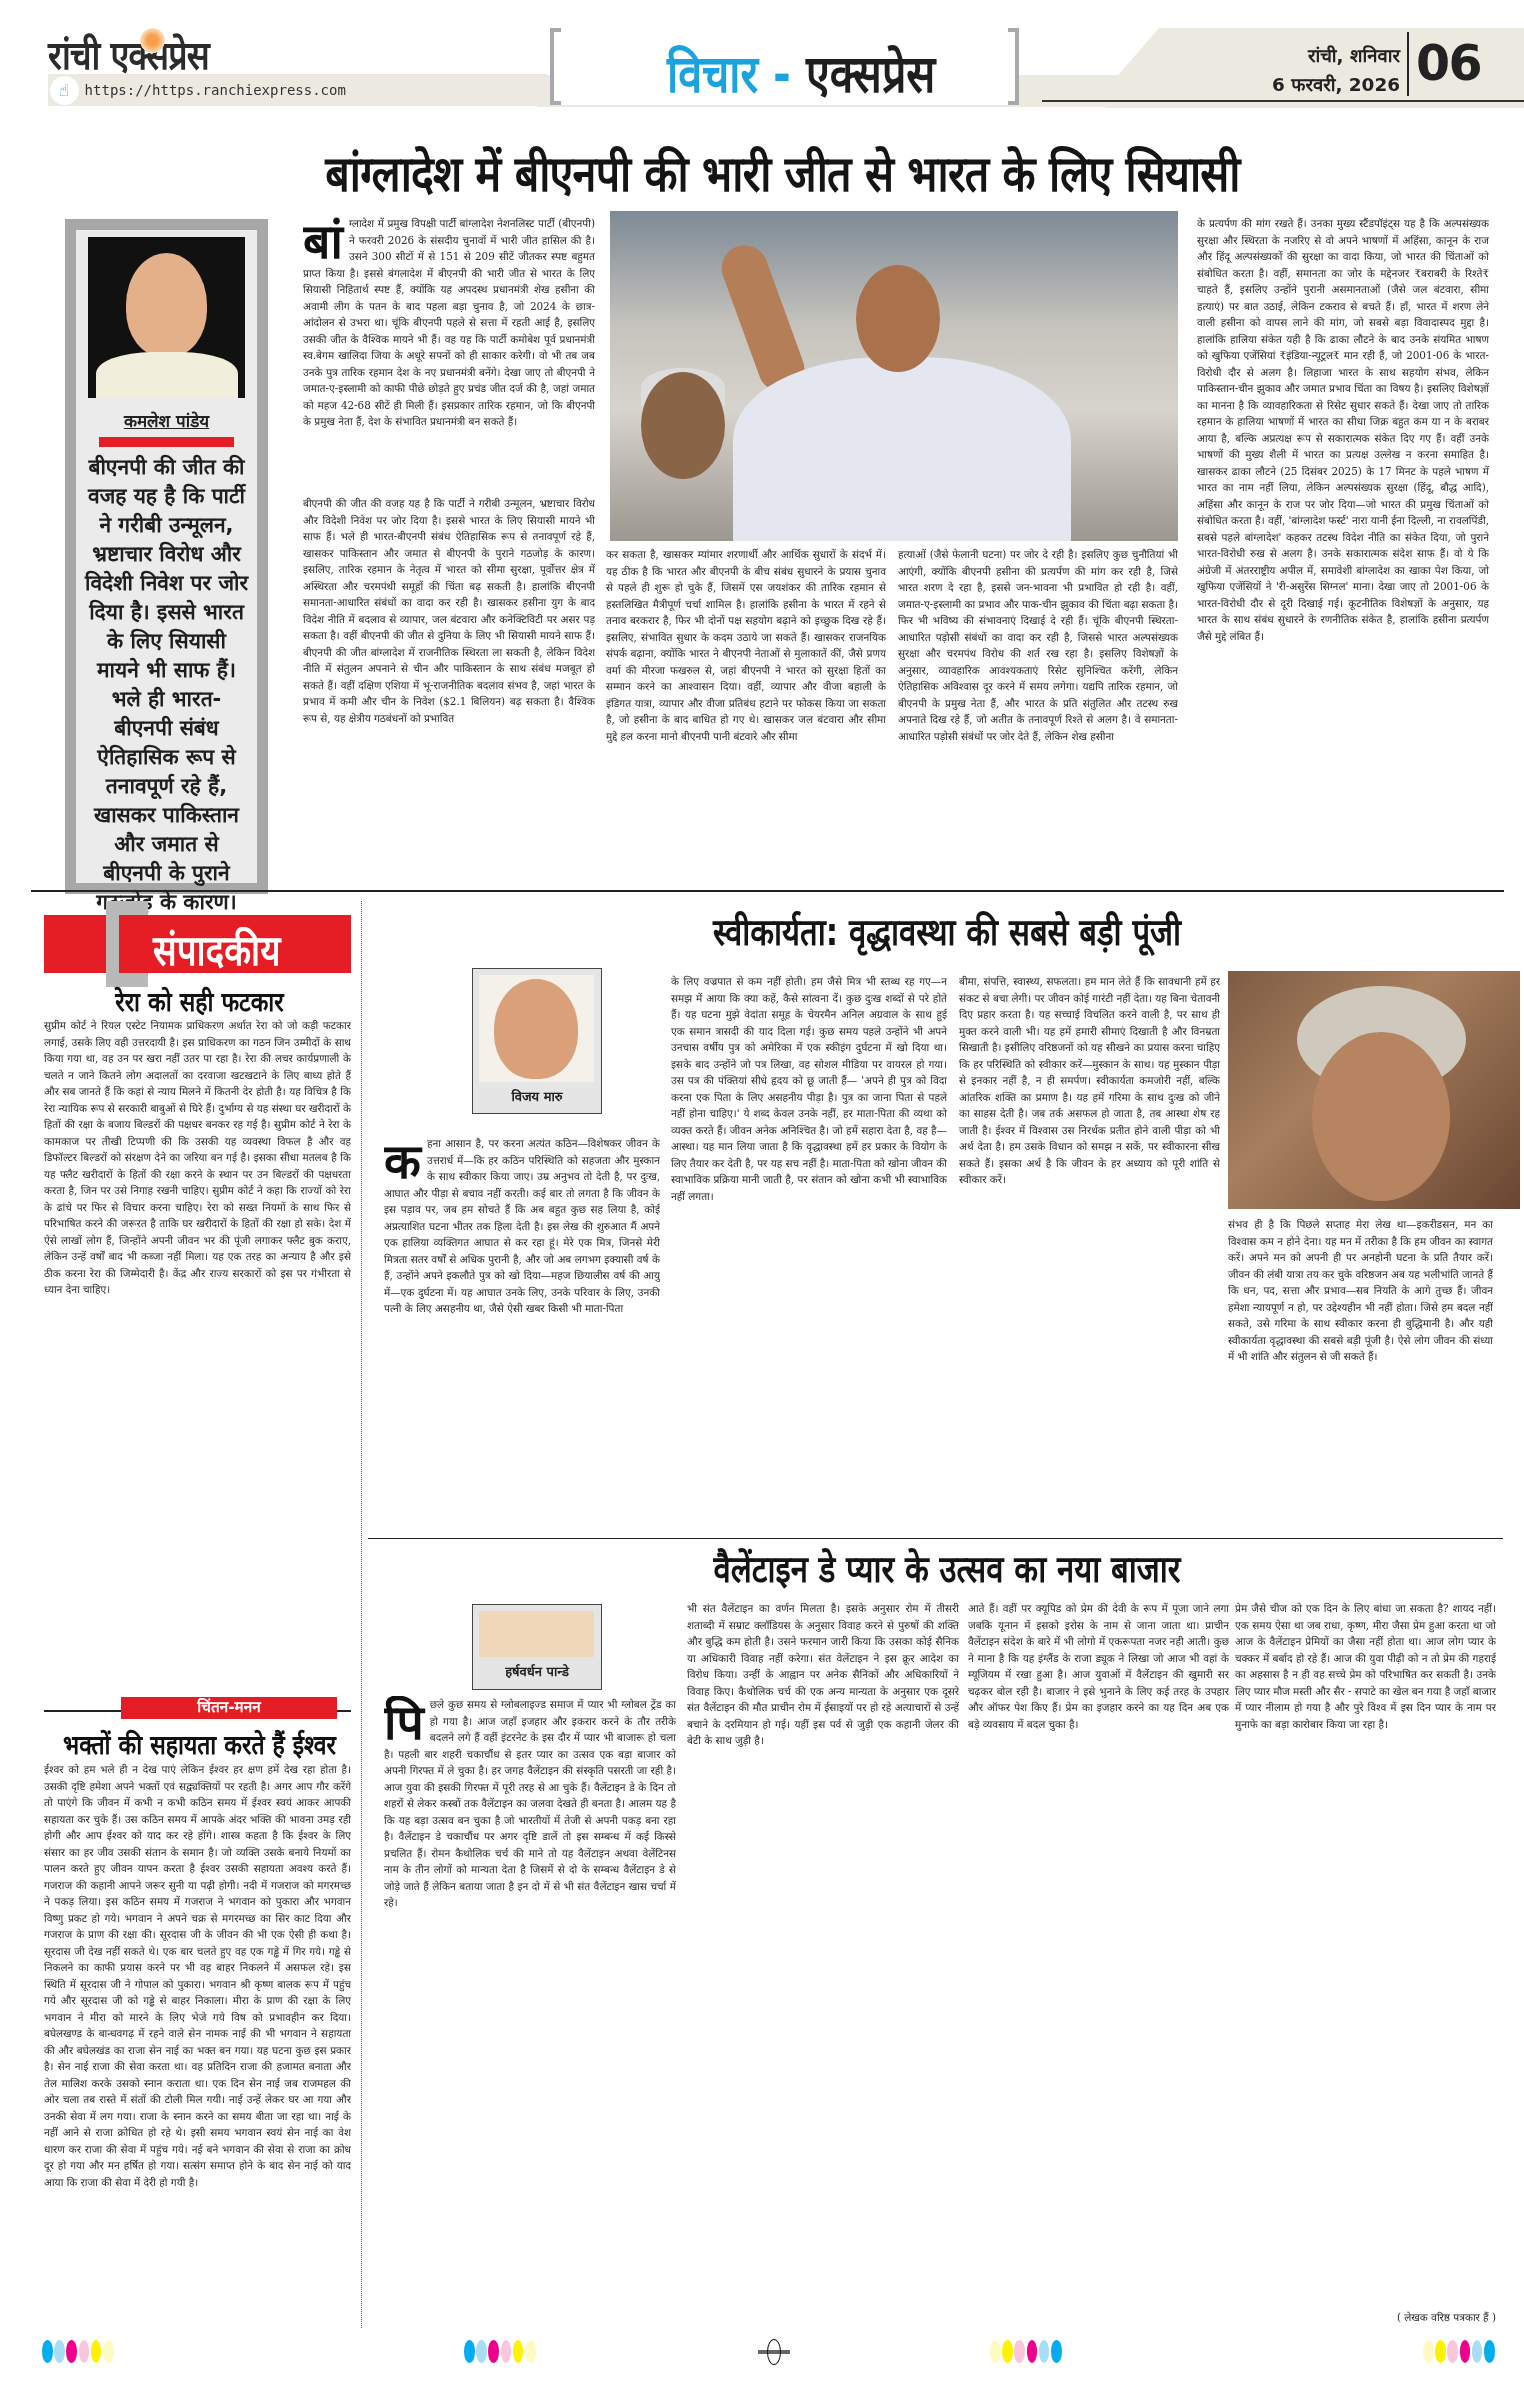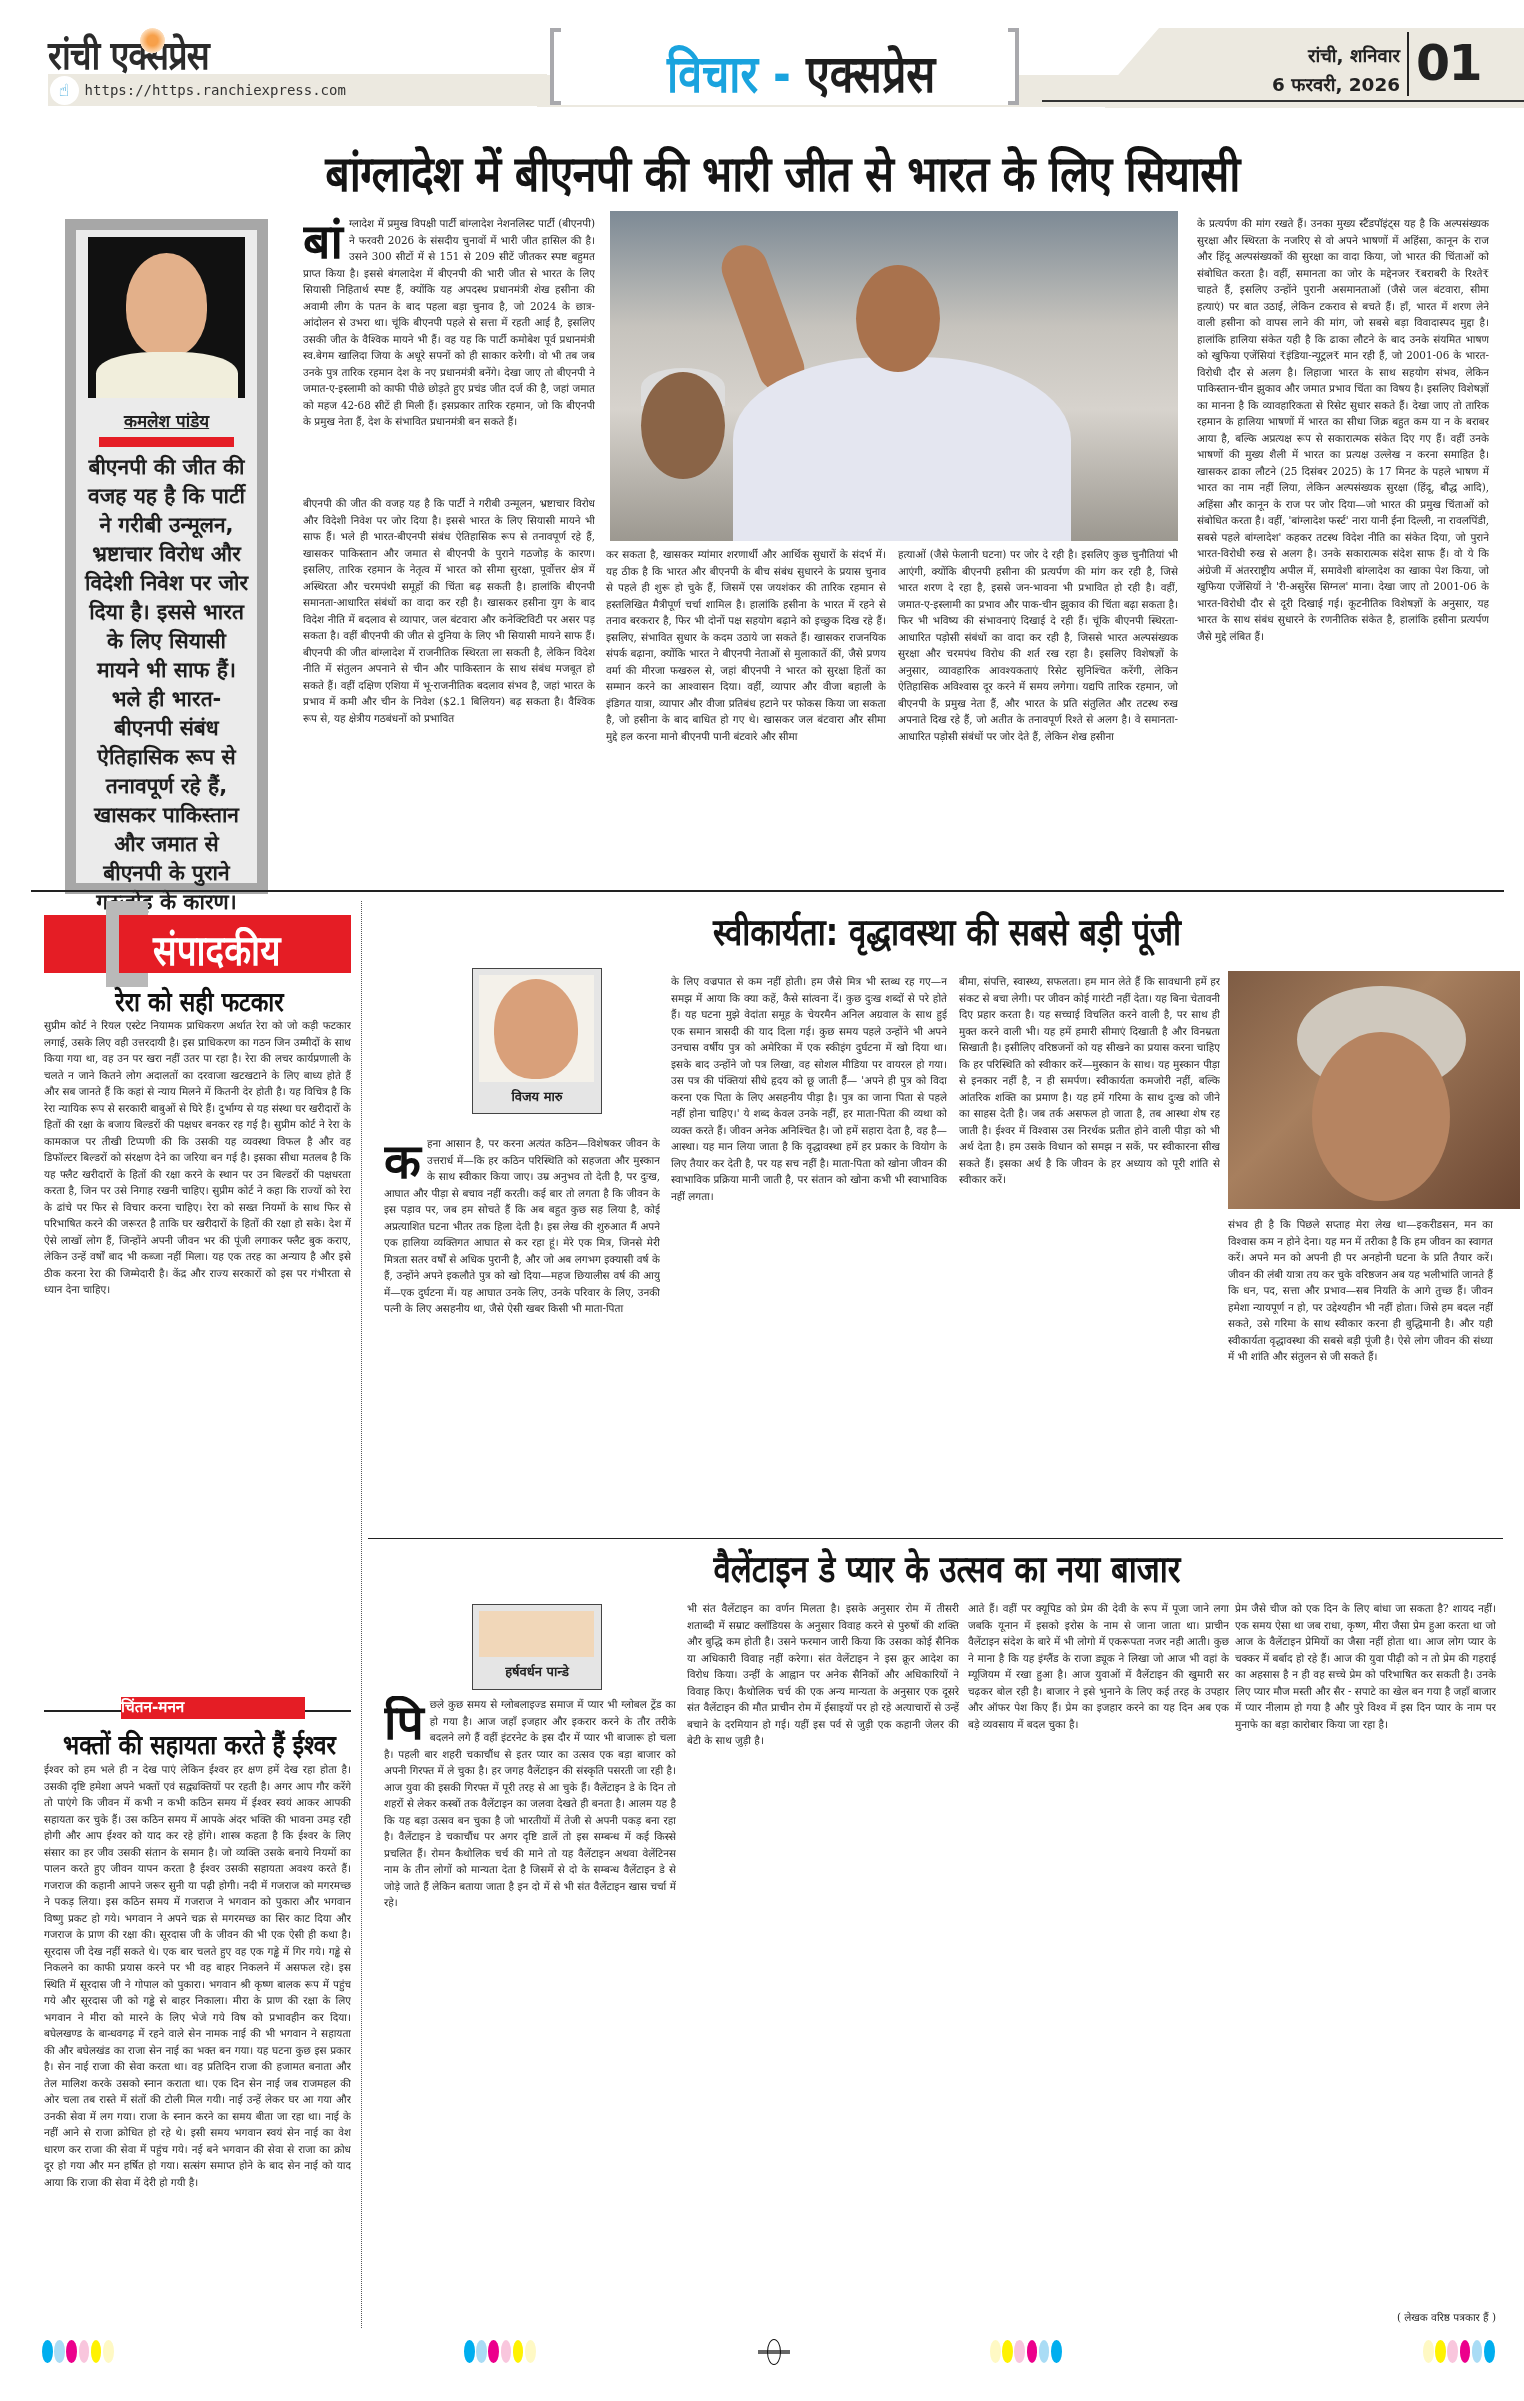--- a/index.html
+++ b/index.html
@@ -48,21 +48,21 @@
   
   .hr { position: absolute; background: #222; height: 1.5px; }
   .vr { position: absolute; border-left: 1.5px dotted #555; }
   
   .edit-band { left: 44px; top: 915px; width: 307px; height: 58px; background: #e51d25; }
   .edit-bracket { left: 106px; top: 901px; width: 42px; height: 86px; background: #b9b9b9; }
   .edit-bracket2 { left: 119px; top: 915px; width: 29px; height: 58px; background: #e51d25; }
   .edit-title { left: 153px; top: 921px; font-size: 35px; font-weight: 700; color: #fff; transform: scaleY(1.2); transform-origin: left top; }
   .edit-head { left: 46px; top: 982px; width: 307px; text-align: center; font-size: 23px; font-weight: 900; color: #111; transform: scaleY(1.15); transform-origin: center top; }
   .chintan-line { left: 44px; top: 1710px; width: 307px; height: 1.5px; background: #222; }
-  .chintan-tag { left: 121px; top: 1697px; width: 184px; height: 21.5px; background: #e51d25; color: #fff; font-size: 15.3px; font-weight: 700; text-align: left; line-height: 21.5px; }
+  .chintan-tag { left: 121px; top: 1697px; width: 216px; height: 21.5px; background: #e51d25; color: #fff; font-size: 15.3px; font-weight: 700; text-align: center; line-height: 21.5px; }
   .chintan-head { left: 46px; top: 1725px; width: 307px; text-align: center; font-size: 23px; font-weight: 900; color: #111; transform: scaleY(1.15); transform-origin: center top; }
   
   .art2-head { left: 667px; top: 905px; width: 560px; text-align: center; font-size: 31px; font-weight: 900; color: #141414; transform: scaleY(1.2); transform-origin: center top; }
   .art3-head { left: 667px; top: 1542px; width: 560px; text-align: center; font-size: 31px; font-weight: 900; color: #141414; transform: scaleY(1.2); transform-origin: center top; }
   .byline-box { position: absolute; border: 1.5px solid #444; background: #e5e5e5; padding: 6.1px; text-align: center; }
   .byline-box .photo { background: #f4f1ea; }
   .byline-name { font-size: 13px; font-weight: 700; margin-top: 4.6px; color: #222; }
   .oldwoman { left: 1228px; top: 971px; width: 292px; height: 238px; background: linear-gradient(135deg, #7e5c44 0%, #a77f5e 40%, #6a4632 100%); overflow: hidden; }
   .oldwoman .hair { position: absolute; left: 69px; top: 15.3px; width: 169px; height: 107px; background: #cfc8bd; border-radius: 50%; }
   .oldwoman .face { position: absolute; left: 84px; top: 61px; width: 138px; height: 169px; background: #b68461; border-radius: 50%; }
@@ -88,21 +88,21 @@
 <div class="abs sec-title">
   <span class="a">विचार</span><span class="a"> - </span><span class="b">एक्सप्रेस</span>
 </div>
 <div class="abs date-panel"></div>
 <div class="abs date-rule"></div>
 <div class="abs date-text">
   <div>रांची, शनिवार</div>
   <div>6 फरवरी, 2026</div>
 </div>
 <div class="abs page-sep"></div>
-<div class="abs page-no">01</div>
+<div class="abs page-no">06</div>
 
 <h1 class="abs headline">बांग्लादेश में बीएनपी की भारी जीत से भारत के लिए सियासी निहितार्थ</h1>
 
 <div class="abs pull">
   <div class="pull-inner">
     <div class="photo" style="width:157px;height:161px;margin:0 auto;">
       <div class="face" style="left:38px;top:15.3px;width:81px;height:104px;"></div>
       <div class="shirt" style="left:7.7px;top:115px;width:142px;height:54px;"></div>
     </div>
     <div class="author-name">कमलेश पांडेय</div>

